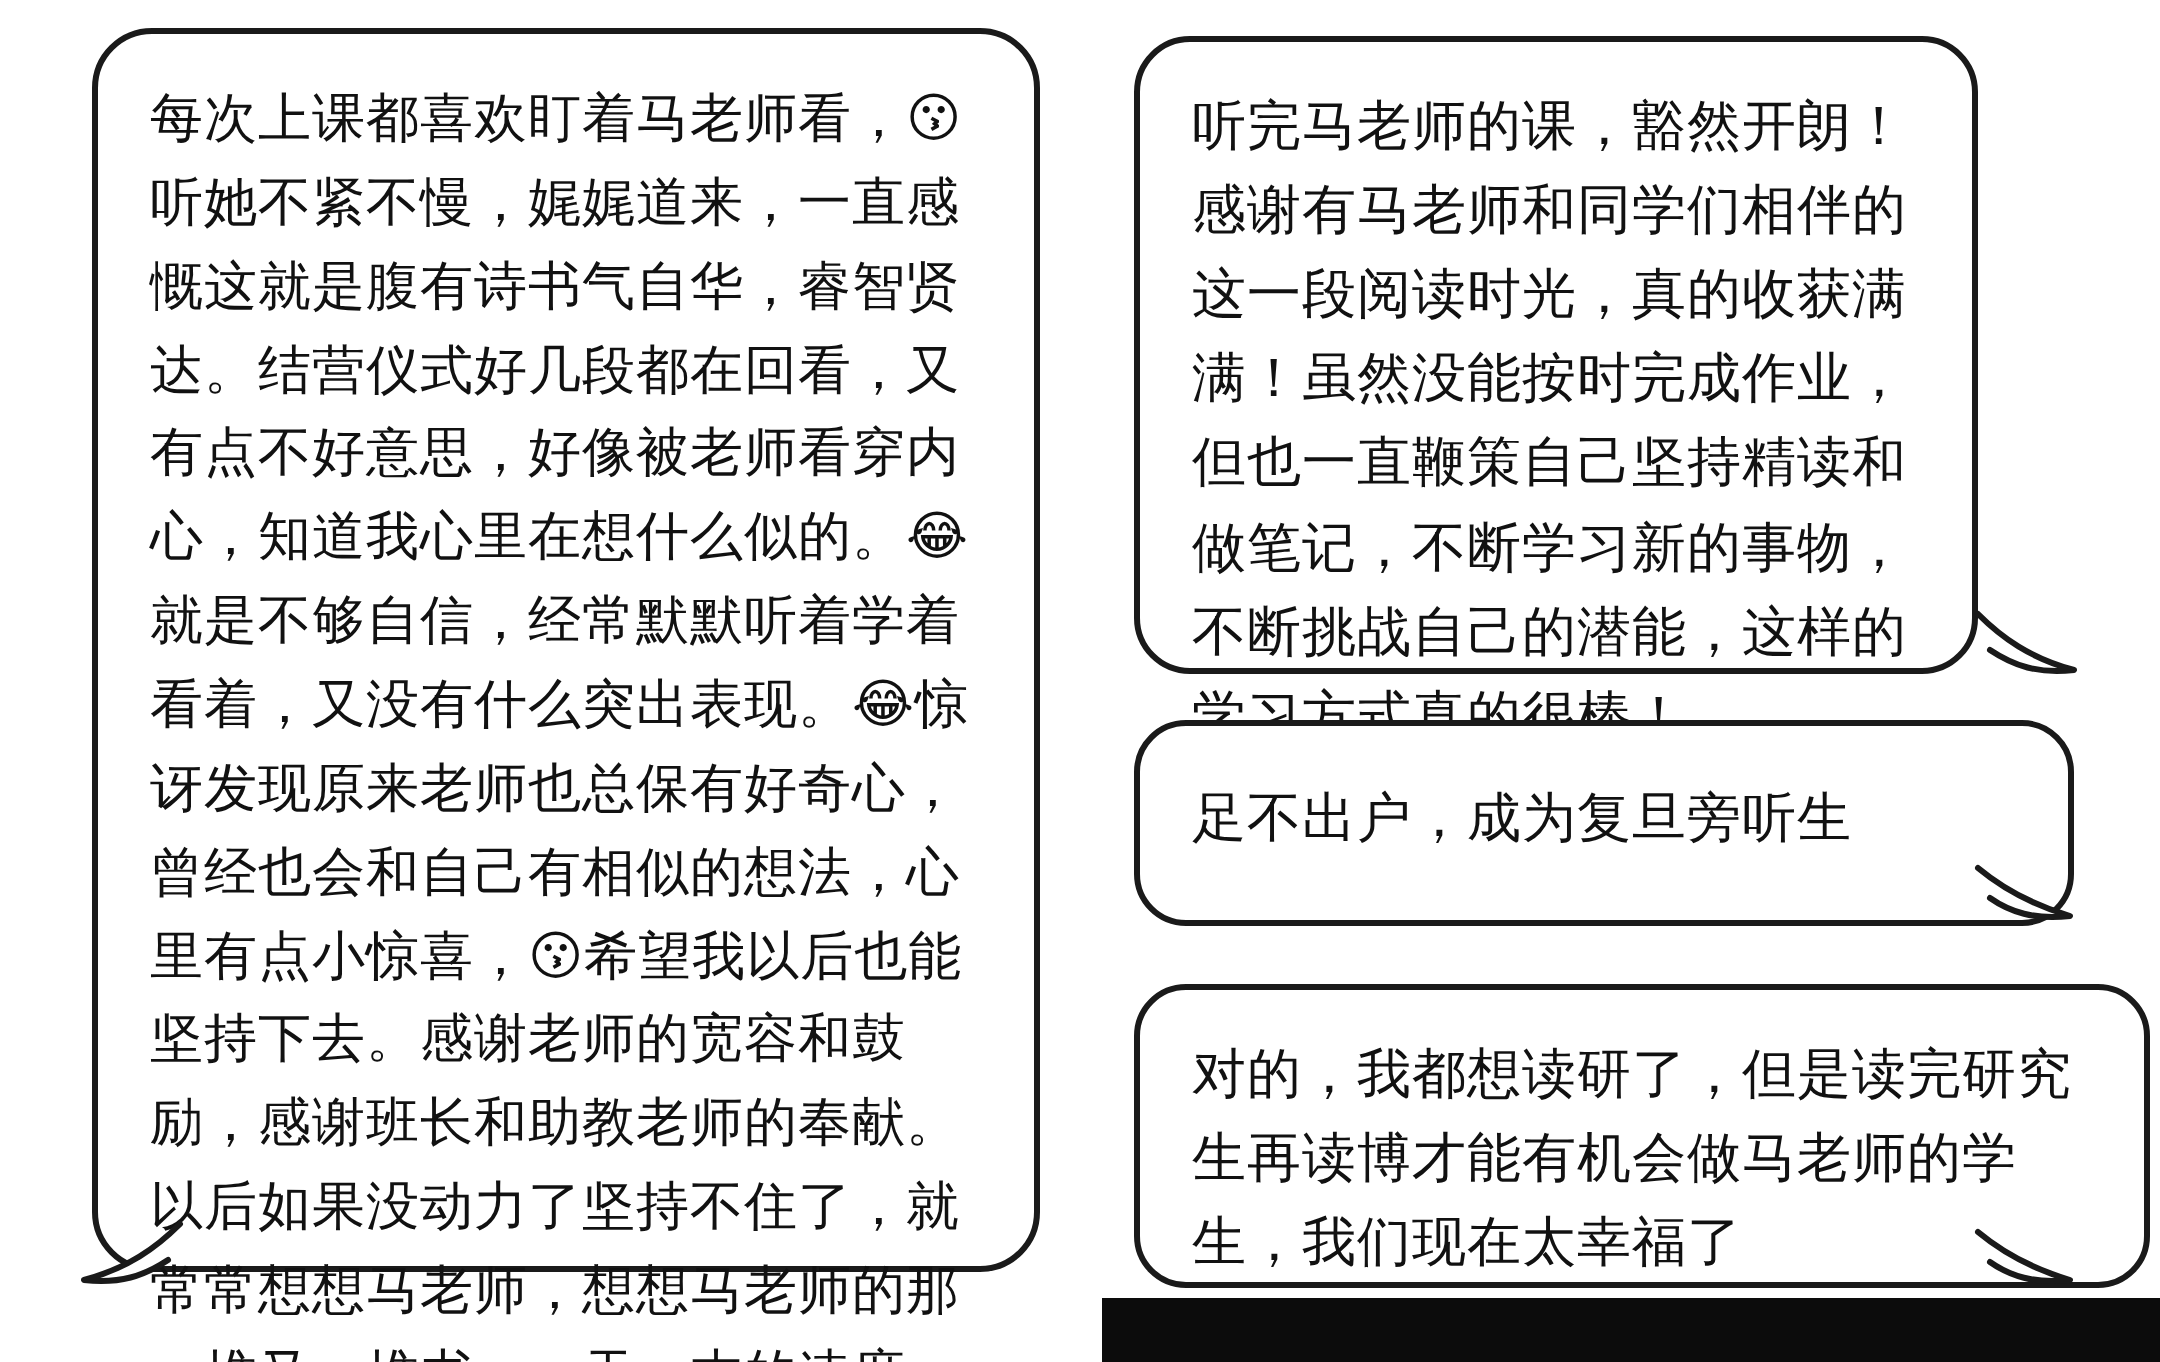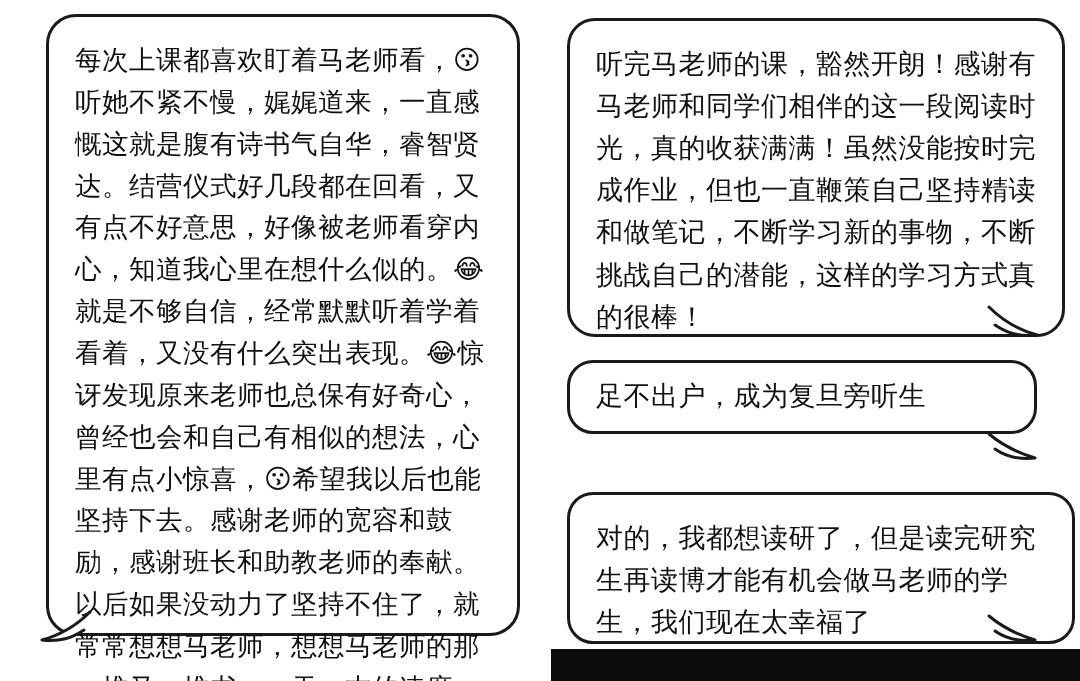--- a/index.html
+++ b/index.html
@@ -59,31 +59,31 @@
     height: 622px;
     border-radius: 30px;
   }
   #bubble-left .text { font-size: 26.5px; line-height: 1.58; }
 
   #tail-left { left: 38px; top: 610px; }
 
   #bubble-r1 {
     left: 567px;
     top: 18px;
-    width: 498px;
+    width: 422px;
     height: 319px;
     border-radius: 28px;
   }
   #tail-r1 { left: 985px; top: 305px; }
 
   #bubble-r2 {
     left: 567px;
     top: 360px;
     width: 470px;
-    height: 74px;
+    height: 103px;
     border-radius: 26px;
     display: flex;
     align-items: center;
   }
   #tail-r2 { left: 985px; top: 432px; }
 
   #bubble-r3 {
     left: 567px;
     top: 492px;
     width: 508px;

